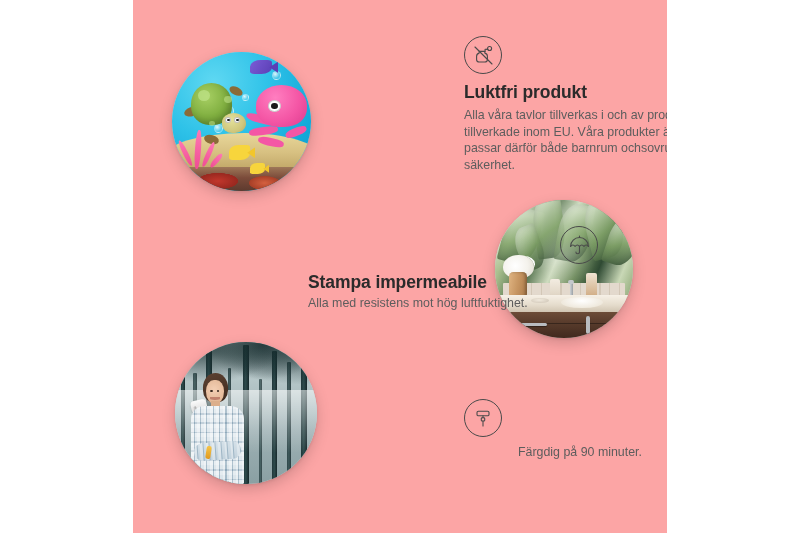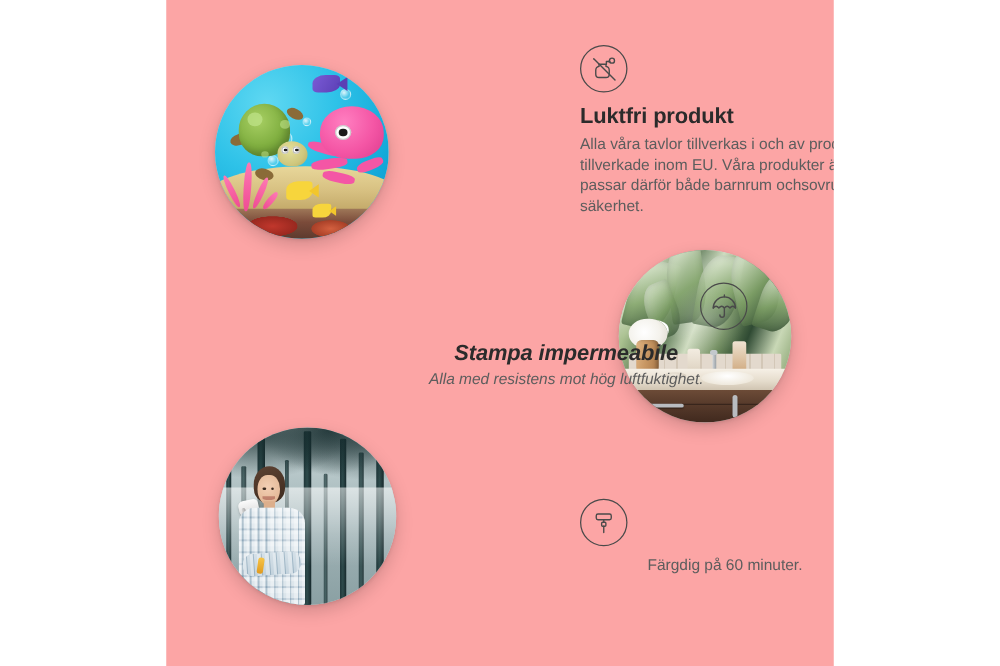--- a/index.html
+++ b/index.html
@@ -372,21 +372,21 @@
     margin: 0;
     white-space: nowrap;
   }
 
   
   #feature-odourless { left: 331px; top: 36px; width: 290px; }
   #feature-odourless .icon-circle { margin-bottom: 8px; }
   #feature-odourless .feature-title { margin-bottom: 4px; }
 
   
-  #feature-waterproof { left: 175px; top: 226px; width: 290px; text-align: center; font-style: italic; }
+  #feature-waterproof { left: 175px; top: 226px; width: 290px; text-align: left; }
   #feature-waterproof .icon-wrap { display: flex; justify-content: flex-end; margin-bottom: 8px; }
   #feature-waterproof .feature-title { margin-bottom: 2px; }
 
   
   #feature-mounting { left: 331px; top: 399px; width: 268px; }
   #feature-mounting .icon-circle { margin-bottom: 7px; }
   #feature-mounting .feature-title { margin-bottom: 2px; }
   #feature-mounting .feature-sub { text-align: center; padding-right: 36px; }
 </style>
 </head>
@@ -534,17 +534,17 @@
       <div class="icon-circle">
         <svg width="25" height="25" viewBox="0 0 25 25" aria-hidden="true">
           <g fill="none" stroke="#4a4a4a" stroke-width="1.1" stroke-linecap="round" stroke-linejoin="round">
             <rect x="6.0" y="5.2" width="12.0" height="4.6" rx="1.4"></rect>
             <path d="M12.0 9.8v2.0"></path>
             <rect x="10.3" y="11.8" width="3.4" height="3.2" rx="0.8"></rect>
             <path d="M12.0 15.0v5.0"></path>
           </g>
         </svg>
       </div>
-      <p class="feature-sub">Färgdig på 60 minuter.</p>
+      <p class="feature-sub">Färgdig på 90 minuter.</p>
     </div>
 
   </div>
 </div>
 
 </body></html>

